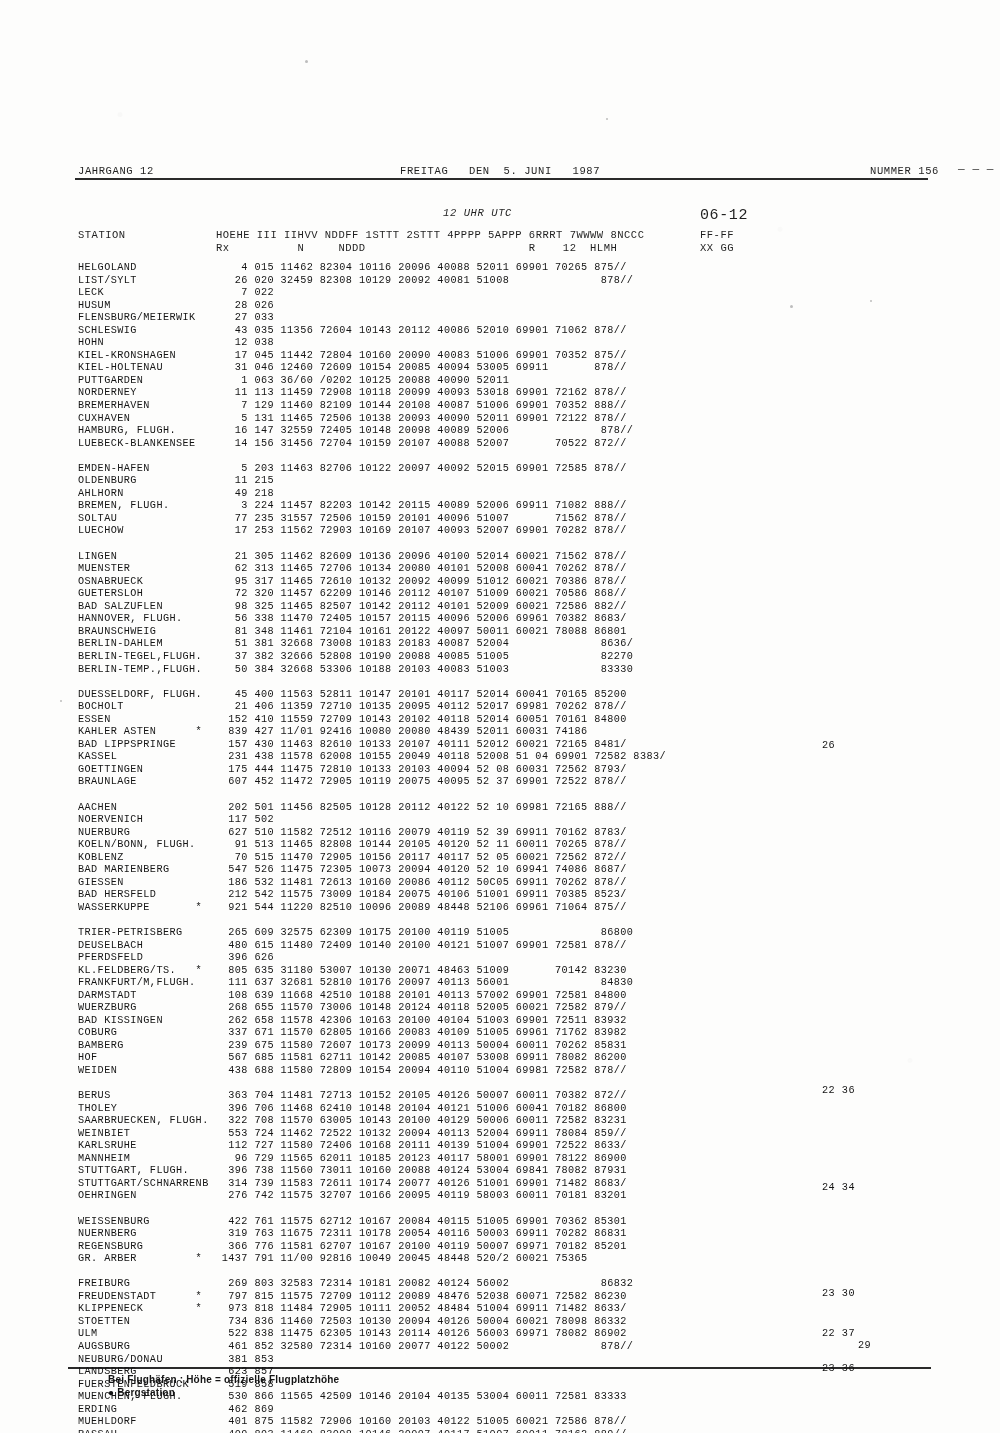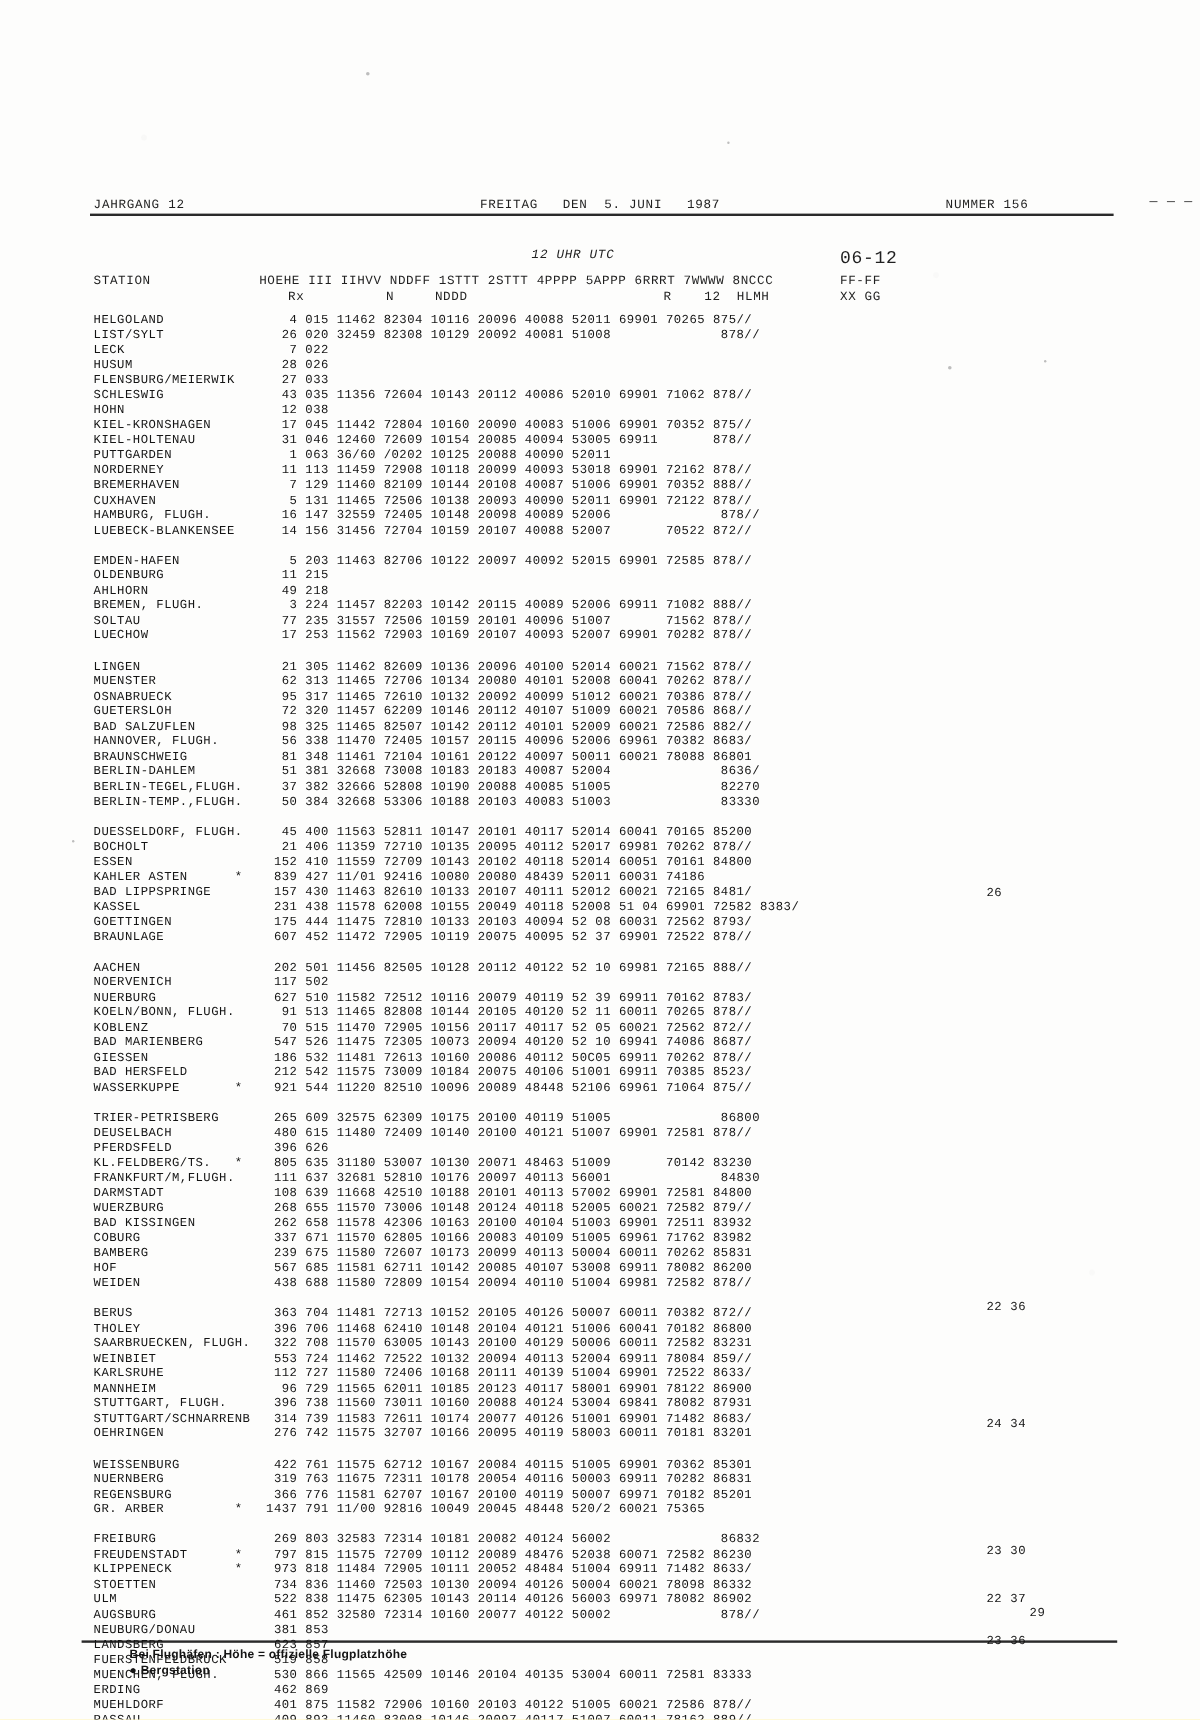--- a/index.html
+++ b/index.html
@@ -12,21 +12,21 @@
     height: 1433px;
     position: relative;
     font-family: "Liberation Mono", "DejaVu Sans Mono", monospace;
     color: #1a1a1a;
     overflow: hidden;
   }
   
   .page {
     position: absolute;
     inset: 0;
-    background: #fde047;
+    background: #f9a8d4;
   }
   .sheet {
     position: absolute;
     left: 0; top: 0;
     width: 1000px; height: 1433px;
     background:
       radial-gradient(circle at 12% 8%, rgba(0,0,0,0.018) 0 2px, transparent 3px),
       radial-gradient(circle at 78% 16%, rgba(0,0,0,0.015) 0 2px, transparent 3px),
       radial-gradient(circle at 33% 62%, rgba(0,0,0,0.012) 0 2px, transparent 3px),
       radial-gradient(circle at 91% 74%, rgba(0,0,0,0.015) 0 2px, transparent 3px),
@@ -45,37 +45,37 @@
 
   .hdr {
     position: absolute;
     font-size: 10.5px;
     letter-spacing: 0.6px;
     white-space: pre;
     color: #1f1f1f;
   }
   #hdr-jahrgang { left: 78px; top: 165px; }
   #hdr-date     { left: 400px; top: 165px; }
-  #hdr-nummer   { left: 788px; top: 165px; }
+  #hdr-nummer   { left: 870px; top: 165px; }
   #hdr-dash     { left: 958px; top: 163px; font-size: 11px; color: #333; }
 
   #hdr-utc  { left: 443px; top: 207px; font-size: 10.5px; letter-spacing: 0.6px; font-style: italic; }
   #hdr-0612 { left: 700px; top: 207px; font-size: 15px; letter-spacing: 0.6px; }
 
   .colhead {
     position: absolute;
     font-size: 10.5px;
     white-space: pre;
     letter-spacing: 0.5px;
     color: #1f1f1f;
   }
   #ch-line1 { left: 78px;  top: 229px; }
   #ch-line2 { left: 216px; top: 229px; }
   #ch-line3 { left: 700px; top: 229px; }
-  #ch-line4 { left: 216px; top: 242px; margin-left: 24px; }
+  #ch-line4 { left: 216px; top: 242px; }
   #ch-line5 { left: 700px; top: 242px; }
 
   
   #data-block {
     position: absolute;
     left: 78px;
     top: 262px;
     width: 700px;
     font-size: 10.2px;
     line-height: 12.55px;

